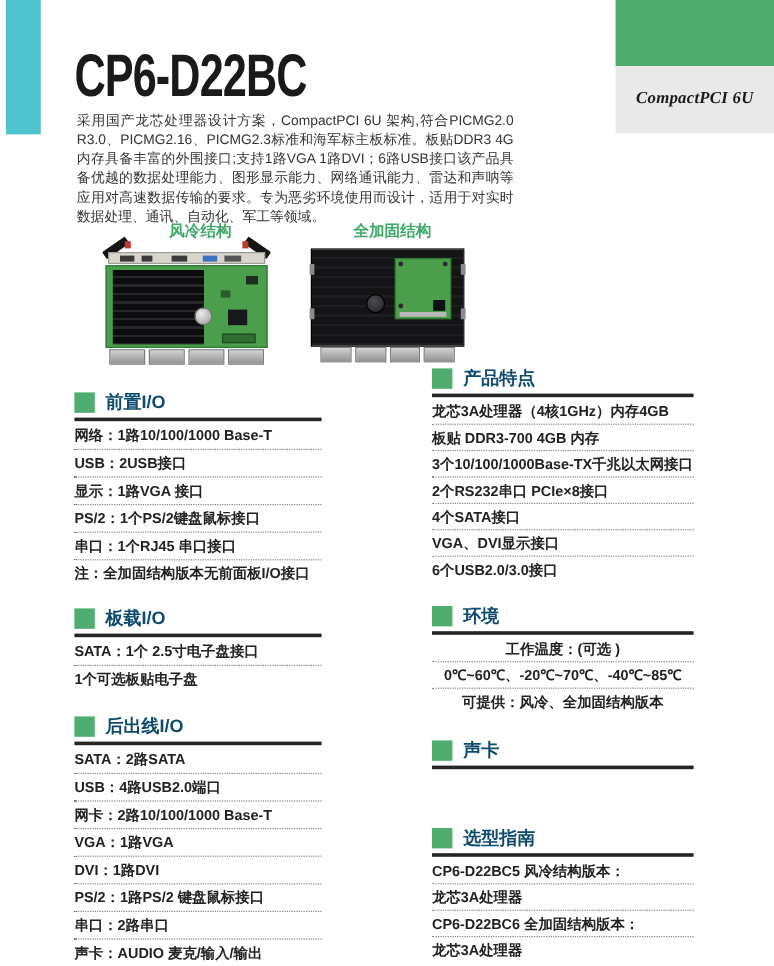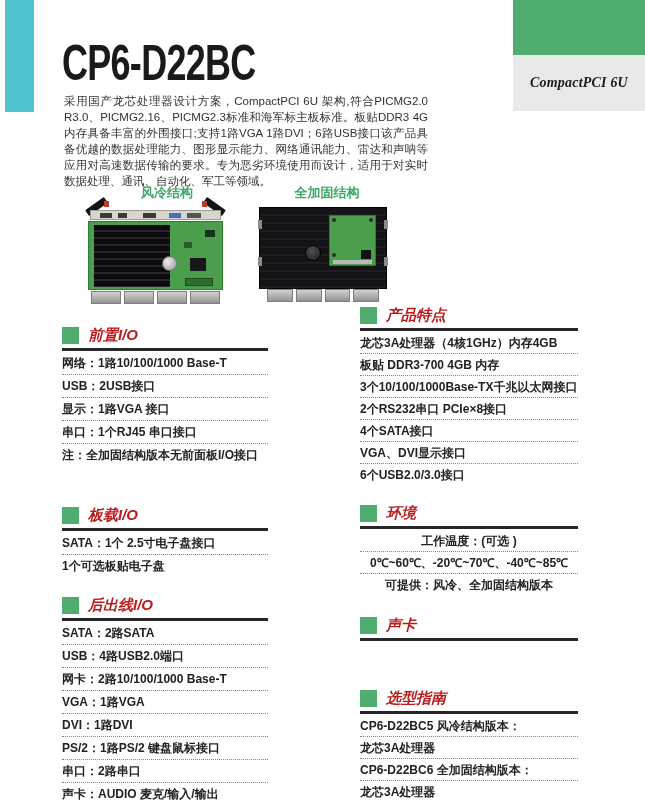--- a/index.html
+++ b/index.html
@@ -86,21 +86,21 @@
   #sec-front{left:62px;top:325px;width:206px;}
   #sec-onboard{left:62px;top:505px;width:206px;}
   #sec-rear{left:62px;top:595px;width:206px;}
   #sec-features{left:360px;top:305px;width:218px;}
   #sec-env{left:360px;top:503px;width:218px;text-align:center;}
   #sec-sound{left:360px;top:615px;width:218px;}
   #sec-select{left:360px;top:688px;width:218px;}
 
   .sec-head{display:flex;align-items:center;gap:9px;height:20px;}
   .bullet{width:17px;height:17px;background:var(--accent-green);flex:0 0 auto;}
-  .sec-title{font-size:15px;font-weight:bold;color:#b91c1c;white-space:nowrap;font-style:italic;}
+  .sec-title{font-size:15px;font-weight:bold;color:#0c4a6e;white-space:nowrap;}
   .sec-bar{height:3px;background:var(--bar-dark);margin-top:3px;}
   .rows{margin-top:1px;}
   .row{height:23px;line-height:23px;font-size:12px;font-weight:bold;color:var(--text-dark);
     border-bottom:1px dotted #858585;white-space:nowrap;}
   .row:last-child{border-bottom:none;}
   .rows-compact .row{height:22px;line-height:22px;}
 </style>
 </head>
 <body>
 
@@ -172,20 +172,21 @@
 <div class="section" id="sec-front">
   <div class="sec-head">
     <span class="bullet"></span>
     <span class="sec-title">前置I/O</span>
   </div>
   <div class="sec-bar"></div>
   <div class="rows">
     <div class="row">网络：1路10/100/1000 Base-T</div>
     <div class="row">USB：2USB接口</div>
     <div class="row">显示：1路VGA 接口</div>
+    <div class="row">PS/2：1个PS/2键盘鼠标接口</div>
     <div class="row">串口：1个RJ45 串口接口</div>
     <div class="row">注：全加固结构版本无前面板I/O接口</div>
   </div>
 </div>
 
 <div class="section" id="sec-onboard">
   <div class="sec-head">
     <span class="bullet"></span>
     <span class="sec-title">板载I/O</span>
   </div>

